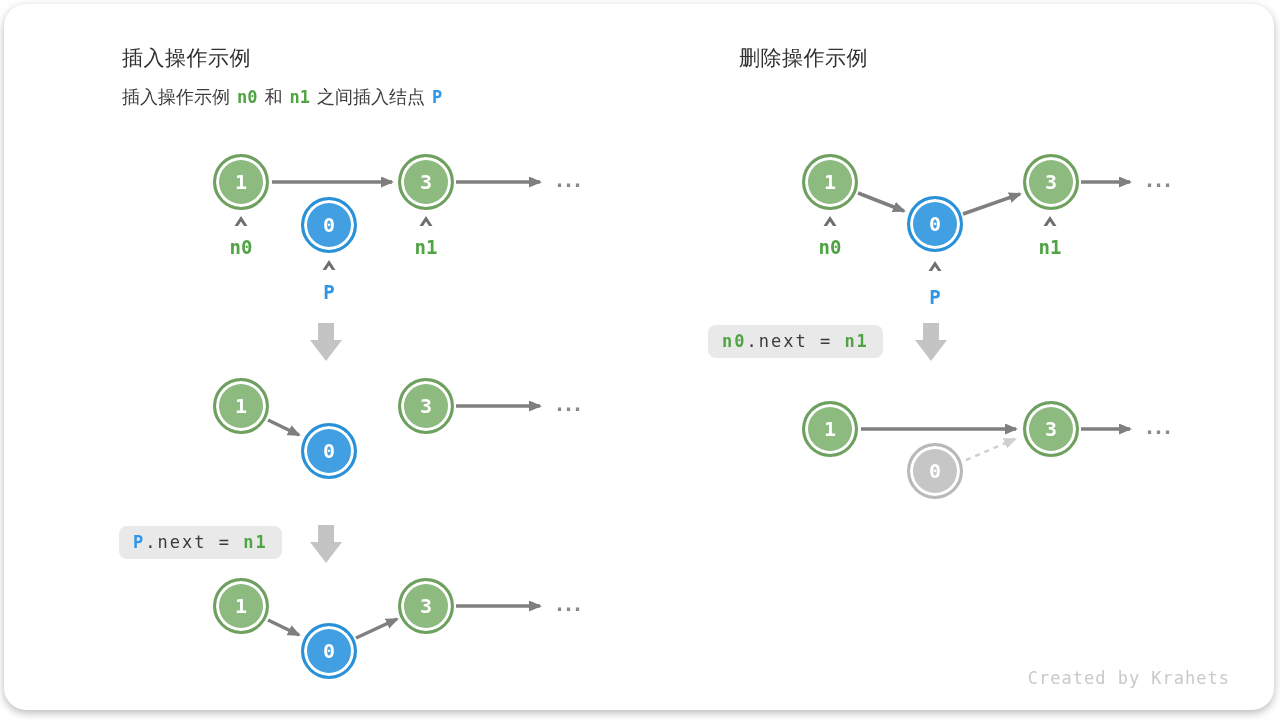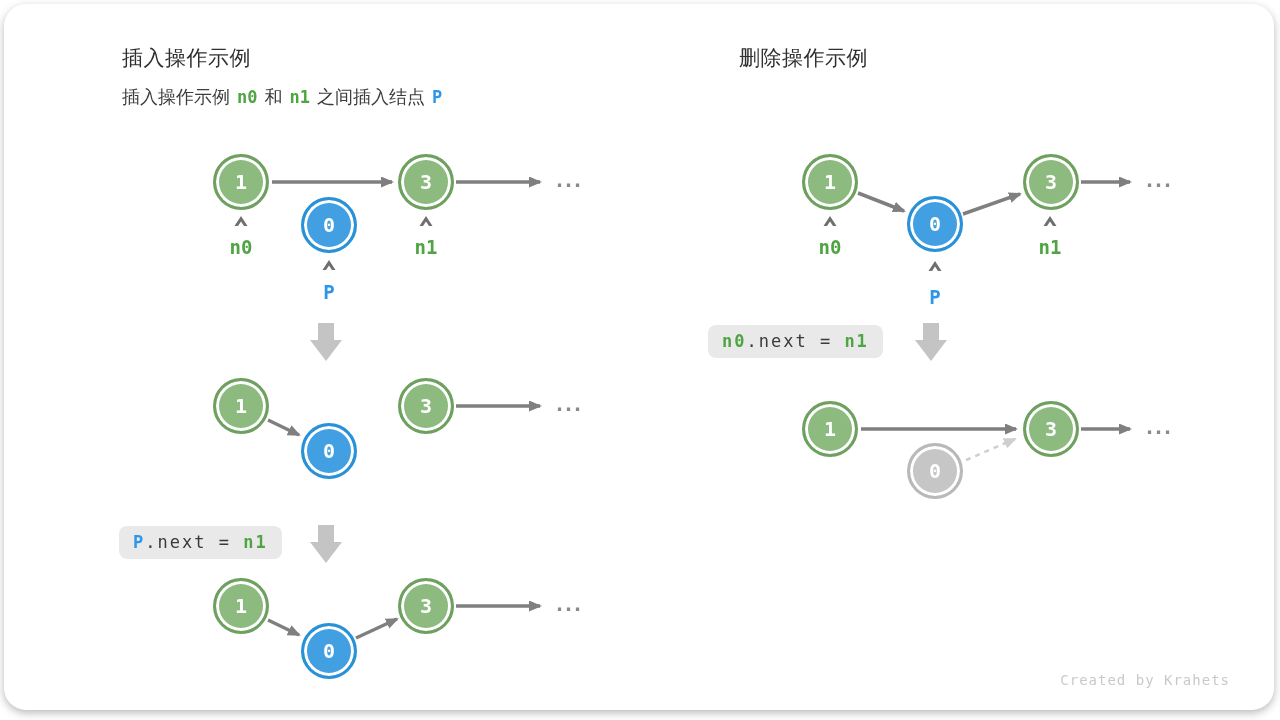--- a/index.html
+++ b/index.html
@@ -37,21 +37,21 @@
              letter-spacing:2px; color:#3a3a3a; }
   .codebox .plain { font-weight:normal; color:#3a3a3a; }
   .codebox .green { color:var(--code-green); }
   .codebox .blue  { color:var(--code-blue); }
 
   .dots { position:absolute; transform:translateX(-50%);
           font-family:"DejaVu Sans Mono", monospace; font-weight:bold; font-size:20px;
           letter-spacing:-3px; color:#8a8a8a; }
 
   .footer { position:absolute; right:44px; bottom:22px;
-            font-family:"DejaVu Sans Mono", monospace; font-size:14px; color:#c9c9c9; letter-spacing:1px; }
+            font-family:"DejaVu Sans Mono", monospace; font-size:17px; color:#c9c9c9; letter-spacing:1px; }
 </style>
 </head>
 <body>
 
 <div class="card">
 
   <svg class="overlay" width="1280" height="720" viewBox="0 0 1280 720">
     <defs>
       <marker id="ah" markerUnits="userSpaceOnUse" markerWidth="13" markerHeight="11" refX="11" refY="5.5" orient="auto">
         <path d="M0,0 L13,5.5 L0,11 Z" fill="#7f7f7f"></path>

